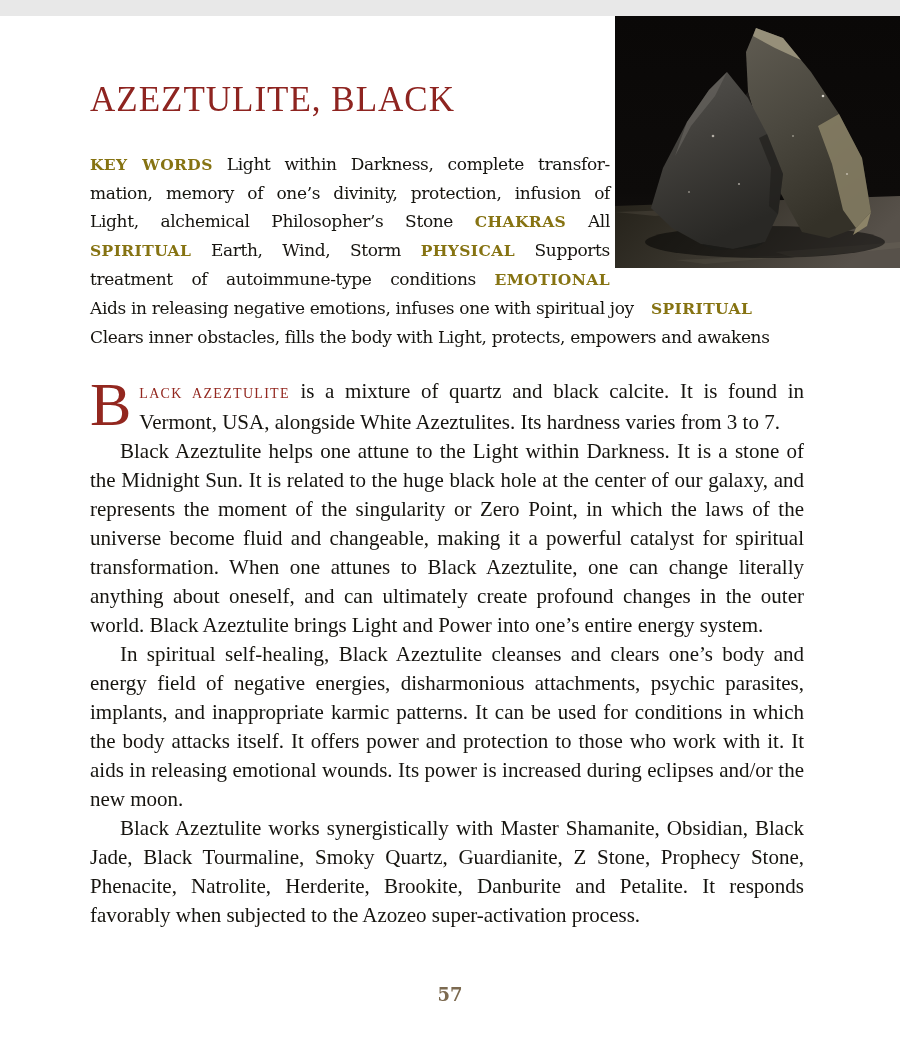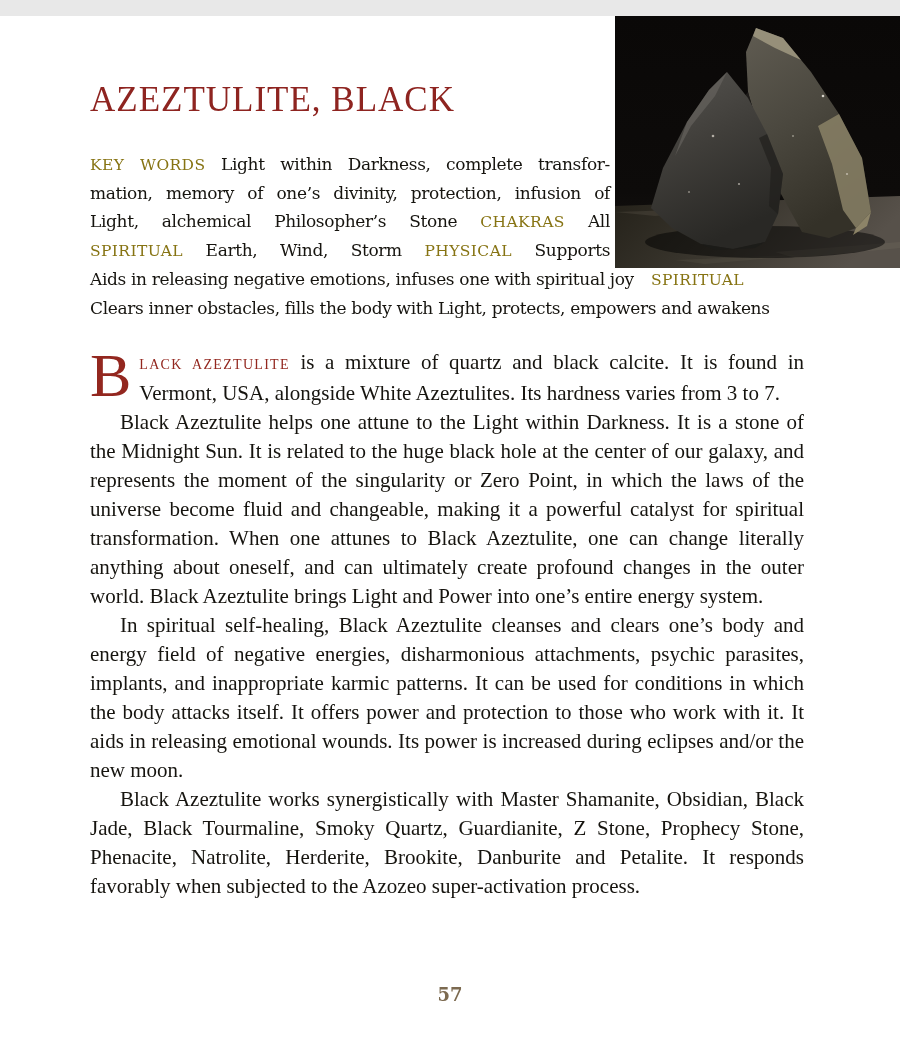--- a/index.html
+++ b/index.html
@@ -56,21 +56,21 @@
     line-height: 28px;
     white-space: nowrap;
   }
   .kw-line.justify {
     width: 520px;
     white-space: normal;
     text-align: justify;
     text-align-last: justify;
   }
   .kw-label {
-    font-weight: 400;
+    font-weight: 700;
     font-size: 15.5px;
     letter-spacing: 0.4px;
     color: var(--label-olive, #867312);
   }
   .kw-line:not(.justify) .kw-label { margin-left: 12px; }
 
   
   .body-text {
     margin-top: 26px;
     font-family: "Liberation Serif", serif;
@@ -167,20 +167,21 @@
   <div class="content">
 
     <h1 class="page-title">AZEZTULITE, BLACK</h1>
 
     <div class="keywords">
       <div id="kw-narrow">
           <div class="kw-line justify"><span class="kw-label">KEY WORDS</span> <span class="kw-text">Light within Darkness, complete transfor-</span></div>
           <div class="kw-line justify"><span class="kw-text">mation, memory of one’s divinity, protection, infusion of</span></div>
           <div class="kw-line justify"><span class="kw-text">Light, alchemical Philosopher’s Stone</span> <span class="kw-label">CHAKRAS</span> <span class="kw-text">All</span></div>
           <div class="kw-line justify"><span class="kw-label">SPIRITUAL</span> <span class="kw-text">Earth, Wind, Storm</span> <span class="kw-label">PHYSICAL</span> <span class="kw-text">Supports</span></div>
+          <div class="kw-line justify"><span class="kw-text">treatment of autoimmune-type conditions</span> <span class="kw-label">EMOTIONAL</span></div>
         </div>
       <div id="kw-wide">
           <div class="kw-line"><span class="kw-text">Aids in releasing negative emotions, infuses one with spiritual joy</span> <span class="kw-label">SPIRITUAL</span></div>
           <div class="kw-line"><span class="kw-text">Clears inner obstacles, fills the body with Light, protects, empowers and awakens</span></div>
         </div>
     </div>
 
     <div class="body-text">
       <p class="body-para">
         <span class="drop-cap">B</span><span class="lead-small-caps">LACK AZEZTULITE</span><span> is a mixture of quartz and black calcite. It is found in Vermont, USA, alongside White Azeztulites. Its hardness varies from 3 to 7.</span>

